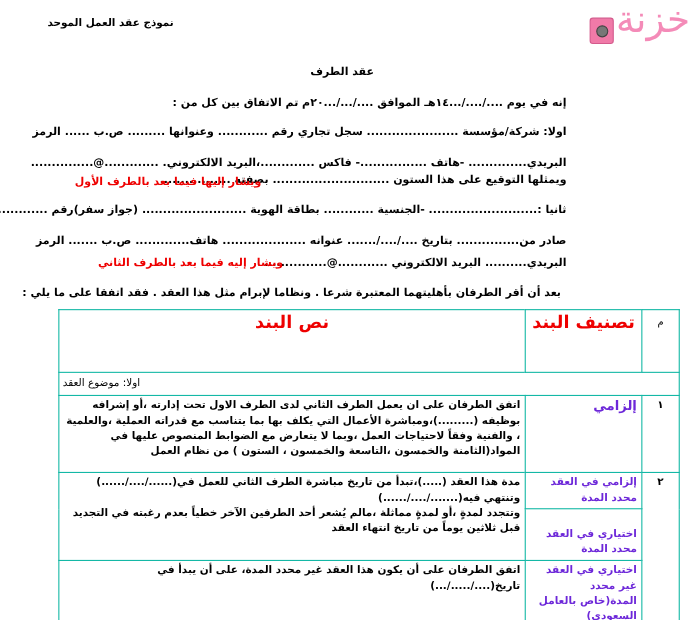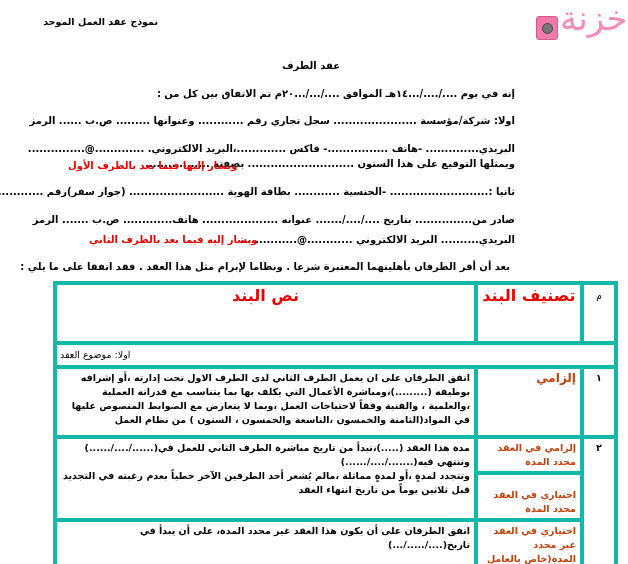--- a/index.html
+++ b/index.html
@@ -27,28 +27,28 @@
   }
   .logo-text {
     position: absolute; left: 24px; top: -4px; font-size: 34px; color: #f48bb8;
     font-family: "DejaVu Sans", sans-serif; letter-spacing: 2px; direction: rtl;
   }
   table.clauses {
     position: absolute; left: 53px; top: 281px; width: 565px;
     border-collapse: collapse; direction: rtl; table-layout: fixed;
   }
   table.clauses td {
-    border: 4px solid #14b8a6; vertical-align: top; padding: 2px 4px;
+    border: 1px solid #14b8a6; vertical-align: top; padding: 2px 4px;
     font-size: 9.5px; line-height: 14px; font-weight: bold;
   }
   .col-num { width: 34px; text-align: center; }
   .col-cat { width: 106px; }
   .hdr { font-size: 16px !important; color: #ee0000; text-align: center; height: 50px; padding-top: 4px !important; }
   .section-row td { text-align: center; font-weight: normal !important; padding: 3px !important; }
-  .cat { color: #c2410c; }
+  .cat { color: #6d28d9; }
 </style>
 </head>
 <body>
 
 <div class="logo">
   <div class="logo-safe">
       <div class="dial"></div>
     </div>
   <div class="logo-text">خزنة</div>
 </div>

